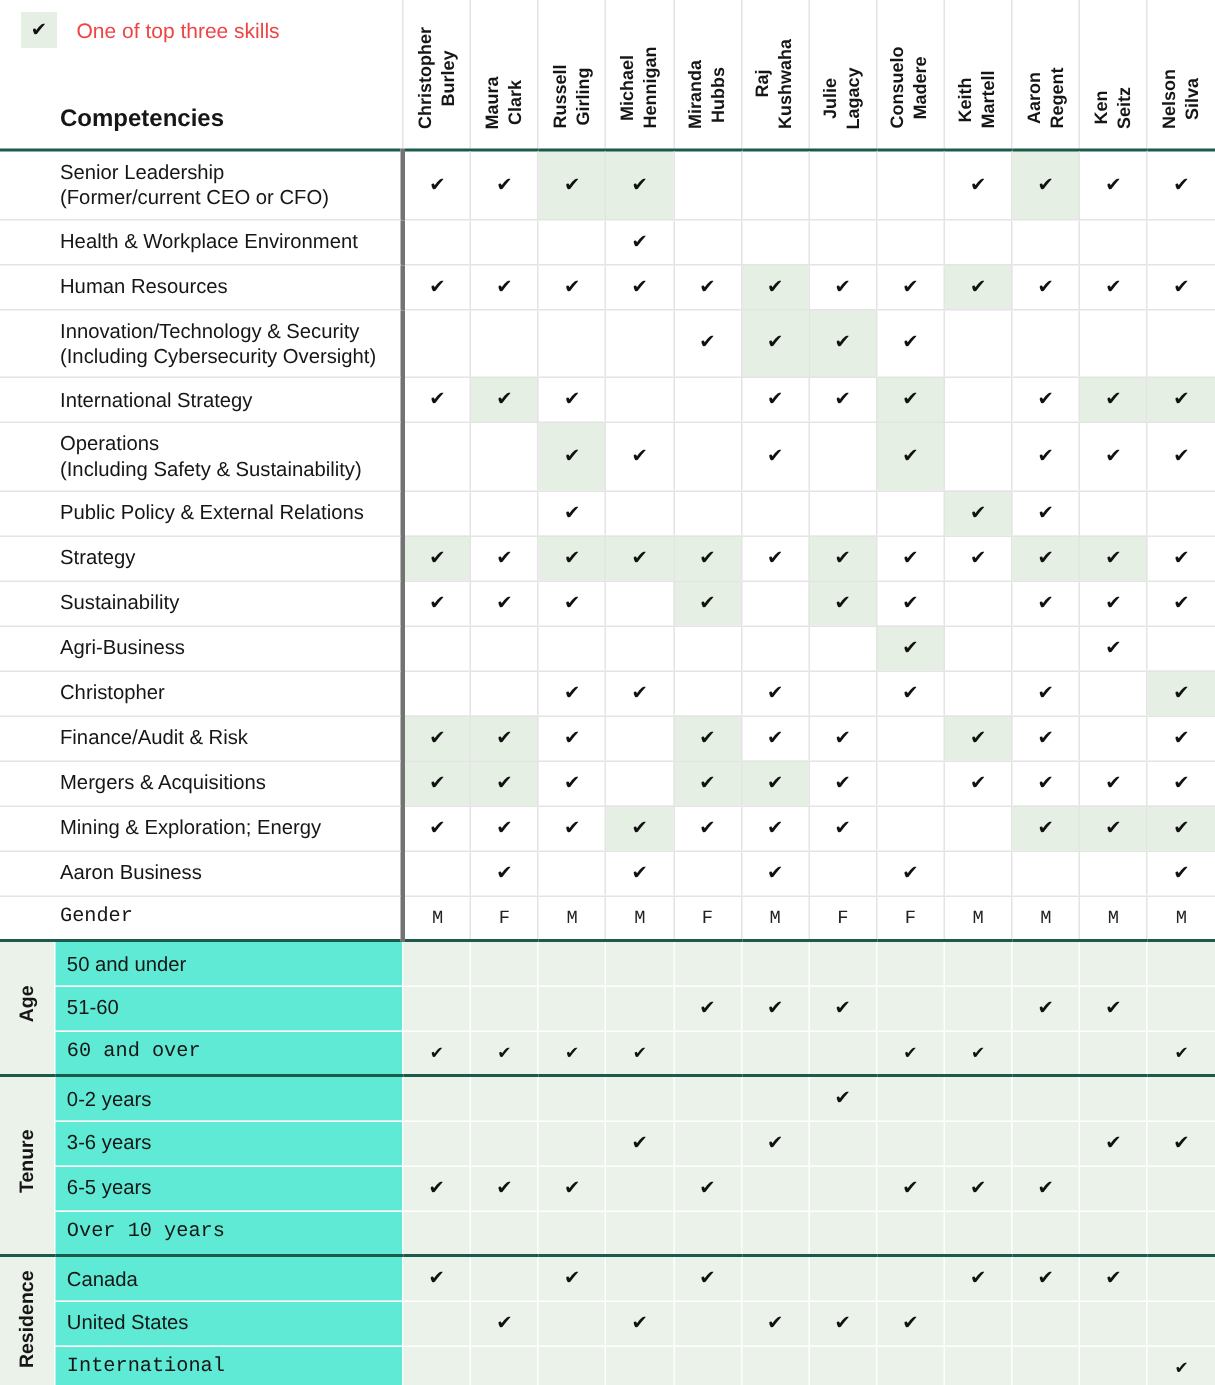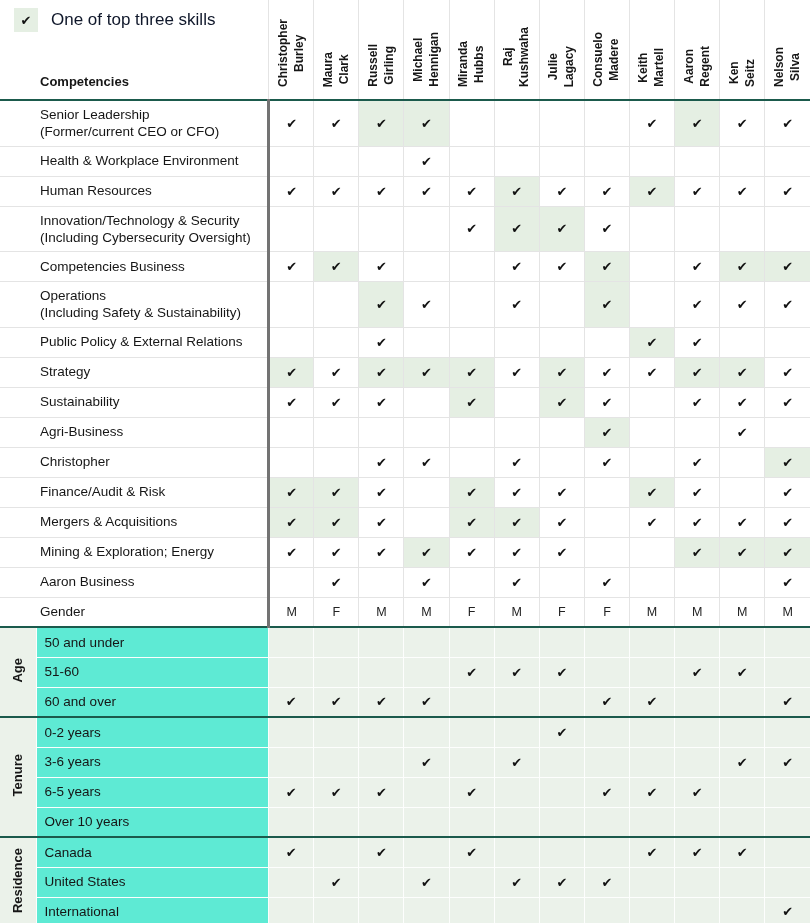--- a/index.html
+++ b/index.html
@@ -3,27 +3,27 @@
 <meta charset="utf-8">
 <style>
   * { box-sizing: border-box; }
   html,body { margin:0; padding:0; background:#ffffff; }
   body { font-family:"Liberation Sans","DejaVu Sans",sans-serif; color:#161616; }
   .page { position:relative; width:810px; background:#fff; }
 
   .legend { position:absolute; top:8px; left:14px; display:flex; align-items:center; gap:13px; }
   .legend-box { width:24px; height:24px; background:#e5efe3; display:flex; align-items:center; justify-content:center;
                 font-family:"DejaVu Sans",sans-serif; font-size:13px; color:#111; }
-  .legend-label { font-size:17px; color:#0f172a; }
+  .legend-label { font-size:14px; color:#ef4444; }
 
   table.matrix { border-collapse:collapse; table-layout:fixed; width:810px; }
   th,td { padding:0; }
 
   thead tr { height:100px; }
-  .comp-header { text-align:left; vertical-align:bottom; font-size:13px; font-weight:700;
+  .comp-header { text-align:left; vertical-align:bottom; font-size:16px; font-weight:700;
                  padding:0 0 10px 40px; border-bottom:2px solid #1b5a4c; }
   .name-cell { vertical-align:bottom; text-align:center; border-bottom:2px solid #1b5a4c;
                border-left:1px solid #e4e4e4; padding-bottom:8px; }
   .vname { display:inline-block; writing-mode:vertical-rl; transform:rotate(180deg);
            font-size:12px; font-weight:700; line-height:1.3; white-space:nowrap; }
   .vname span { display:block; }
 
   tbody tr { height:30px; }
   tbody tr.double { height:44px; }
 
@@ -35,21 +35,21 @@
   .data-cell.gender { font-family:"Liberation Sans",sans-serif; font-size:12.5px; color:#222; }
 
   tr.section-row .label-cell { padding-left:8px; background:#5eead4; border-bottom:1px solid #fdfefd; border-right:1px solid #fdfefd; }
   tr.section-row .data-cell  { background:#ebf2ea; border-left:1px solid #fdfefd; border-bottom:1px solid #fdfefd; }
   .group-cell { background:#ebf2ea; text-align:center; vertical-align:middle;
                 border-right:1px solid #fdfefd; border-bottom:2px solid #1b5a4c; }
   .vgroup { display:inline-block; writing-mode:vertical-rl; transform:rotate(180deg);
             font-weight:700; font-size:13px; }
 
   tr.section-end .label-cell,
-  tr.section-end .data-cell { border-bottom:2px solid #1b5a4c !important; }
+  tr.section-end .data-cell { border-bottom:2px solid #1b5a4c !important;font-family:Liberation Mono, monospace; }
 </style>
 </head>
 <body>
 
 <div class="page">
 
   <div class="legend">
     <span class="legend-box">✔</span>
     <span class="legend-label">One of top three skills</span>
   </div>
@@ -154,21 +154,21 @@
           <td class="data-cell top-skill">✔</td>
           <td class="data-cell top-skill">✔</td>
           <td class="data-cell">✔</td>
           <td class="data-cell"></td>
           <td class="data-cell"></td>
           <td class="data-cell"></td>
           <td class="data-cell"></td>
         </tr>
         <tr>
           <td class="label-cell" colspan="2">
-            <div class="lbl">Competencies Business</div>
+            <div class="lbl">International Strategy</div>
           </td>
           <td class="data-cell">✔</td>
           <td class="data-cell top-skill">✔</td>
           <td class="data-cell">✔</td>
           <td class="data-cell"></td>
           <td class="data-cell"></td>
           <td class="data-cell">✔</td>
           <td class="data-cell">✔</td>
           <td class="data-cell top-skill">✔</td>
           <td class="data-cell"></td>

